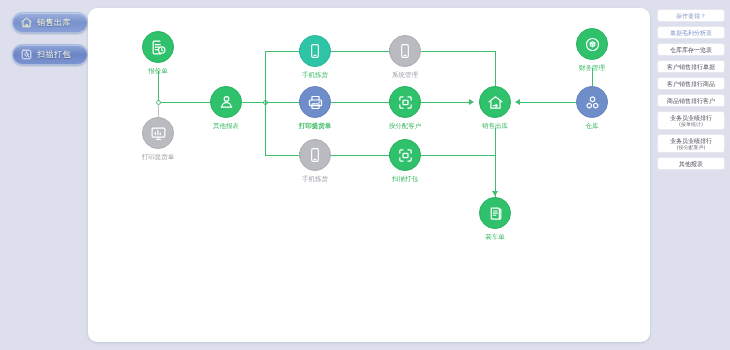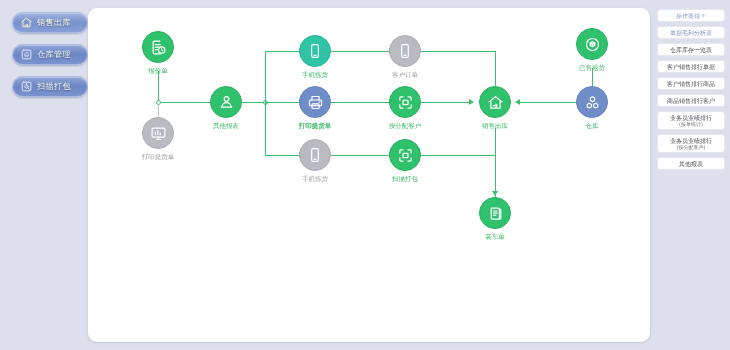--- a/index.html
+++ b/index.html
@@ -105,29 +105,20 @@
           <path d="M3 11 L12 4 L21 11"></path>
             <path d="M5.5 10.5 V20 H18.5 V10.5"></path>
           <path d="M9 17 h5"></path>
             <path d="M12.5 15 l2 2 l-2 2"></path>
         </svg>
       </span>
       <span class="lbl">销售出库</span>
     </div>
 
 
-    <div class="nav-btn">
-      <span class="ico">
-        <svg viewBox="0 0 24 24" fill="none" stroke="#e8ecf8" stroke-width="1.8" stroke-linecap="round" stroke-linejoin="round">
-          <rect x="4" y="4" width="16" height="16" rx="3"></rect>
-          <path d="M12 8 L9 11 v4 h6 v-4 Z"></path>
-        </svg>
-      </span>
-      <span class="lbl">仓库管理</span>
-    </div>
 
 
     <div class="nav-btn">
       <span class="ico">
         <svg viewBox="0 0 24 24" fill="none" stroke="#e8ecf8" stroke-width="1.8" stroke-linecap="round" stroke-linejoin="round">
           <rect x="4" y="4" width="16" height="16" rx="3"></rect>
           <circle cx="12" cy="12" r="3"></circle>
             <path d="M12 6 v2"></path>
             <path d="M17 17 l-2.2 -2.2"></path>
         </svg>
@@ -260,21 +251,21 @@
       <div class="cap cap-gr">手机拣货</div>
     </div>
 
     <div class="node" style="left:317px;top:43px;">
       <div class="circle gr-fill">
         <svg width="16" height="16" viewBox="0 0 24 24" fill="none" stroke="#ffffff" stroke-width="1.7" stroke-linecap="round" stroke-linejoin="round">
           <rect x="7" y="2.5" width="10" height="19" rx="2"></rect>
           <path d="M10.5 18.5 h3"></path>
         </svg>
       </div>
-      <div class="cap cap-gr">客户订单</div>
+      <div class="cap cap-gr">系统管理</div>
     </div>
 
     <div class="node" style="left:317px;top:94px;">
       <div class="circle g-fill">
         <svg width="17" height="17" viewBox="0 0 24 24" fill="none" stroke="#ffffff" stroke-width="1.8" stroke-linecap="round" stroke-linejoin="round">
           <path d="M4 8.5 V5.5 a1.5 1.5 0 0 1 1.5 -1.5 H8.5"></path>
           <path d="M15.5 4 h3 a1.5 1.5 0 0 1 1.5 1.5 V8.5"></path>
           <path d="M20 15.5 v3 a1.5 1.5 0 0 1 -1.5 1.5 H15.5"></path>
           <path d="M8.5 20 H5.5 A1.5 1.5 0 0 1 4 18.5 V15.5"></path>
           <rect x="8.5" y="9" width="7" height="6" rx="1"></rect>
@@ -310,21 +301,21 @@
 
     <div class="node" style="left:504px;top:36px;">
       <div class="circle g-fill">
         <svg width="17" height="17" viewBox="0 0 24 24" fill="none" stroke="#ffffff" stroke-width="1.7" stroke-linecap="round" stroke-linejoin="round">
           <circle cx="12" cy="12" r="8.5"></circle>
           <path d="M12 8 l-3.2 1.8 v3.6 L12 15.2 l3.2 -1.8 V9.8 Z"></path>
           <path d="M8.8 9.8 L12 11.6 l3.2 -1.8"></path>
             <path d="M12 11.6 v3.6"></path>
         </svg>
       </div>
-      <div class="cap cap-g">已售退货</div>
+      <div class="cap cap-g">财务管理</div>
     </div>
 
     <div class="node" style="left:504px;top:94px;">
       <div class="circle b-fill">
         <svg width="17" height="17" viewBox="0 0 24 24" fill="none" stroke="#ffffff" stroke-width="1.6" stroke-linecap="round" stroke-linejoin="round">
           <path d="M12 4 l-3 1.7 v3.4 L12 10.8 l3 -1.7 V5.7 Z"></path>
           <path d="M7.5 13 l-3 1.7 v3.4 l3 1.7 l3 -1.7 v-3.4 Z"></path>
           <path d="M16.5 13 l-3 1.7 v3.4 l3 1.7 l3 -1.7 v-3.4 Z"></path>
         </svg>
       </div>

